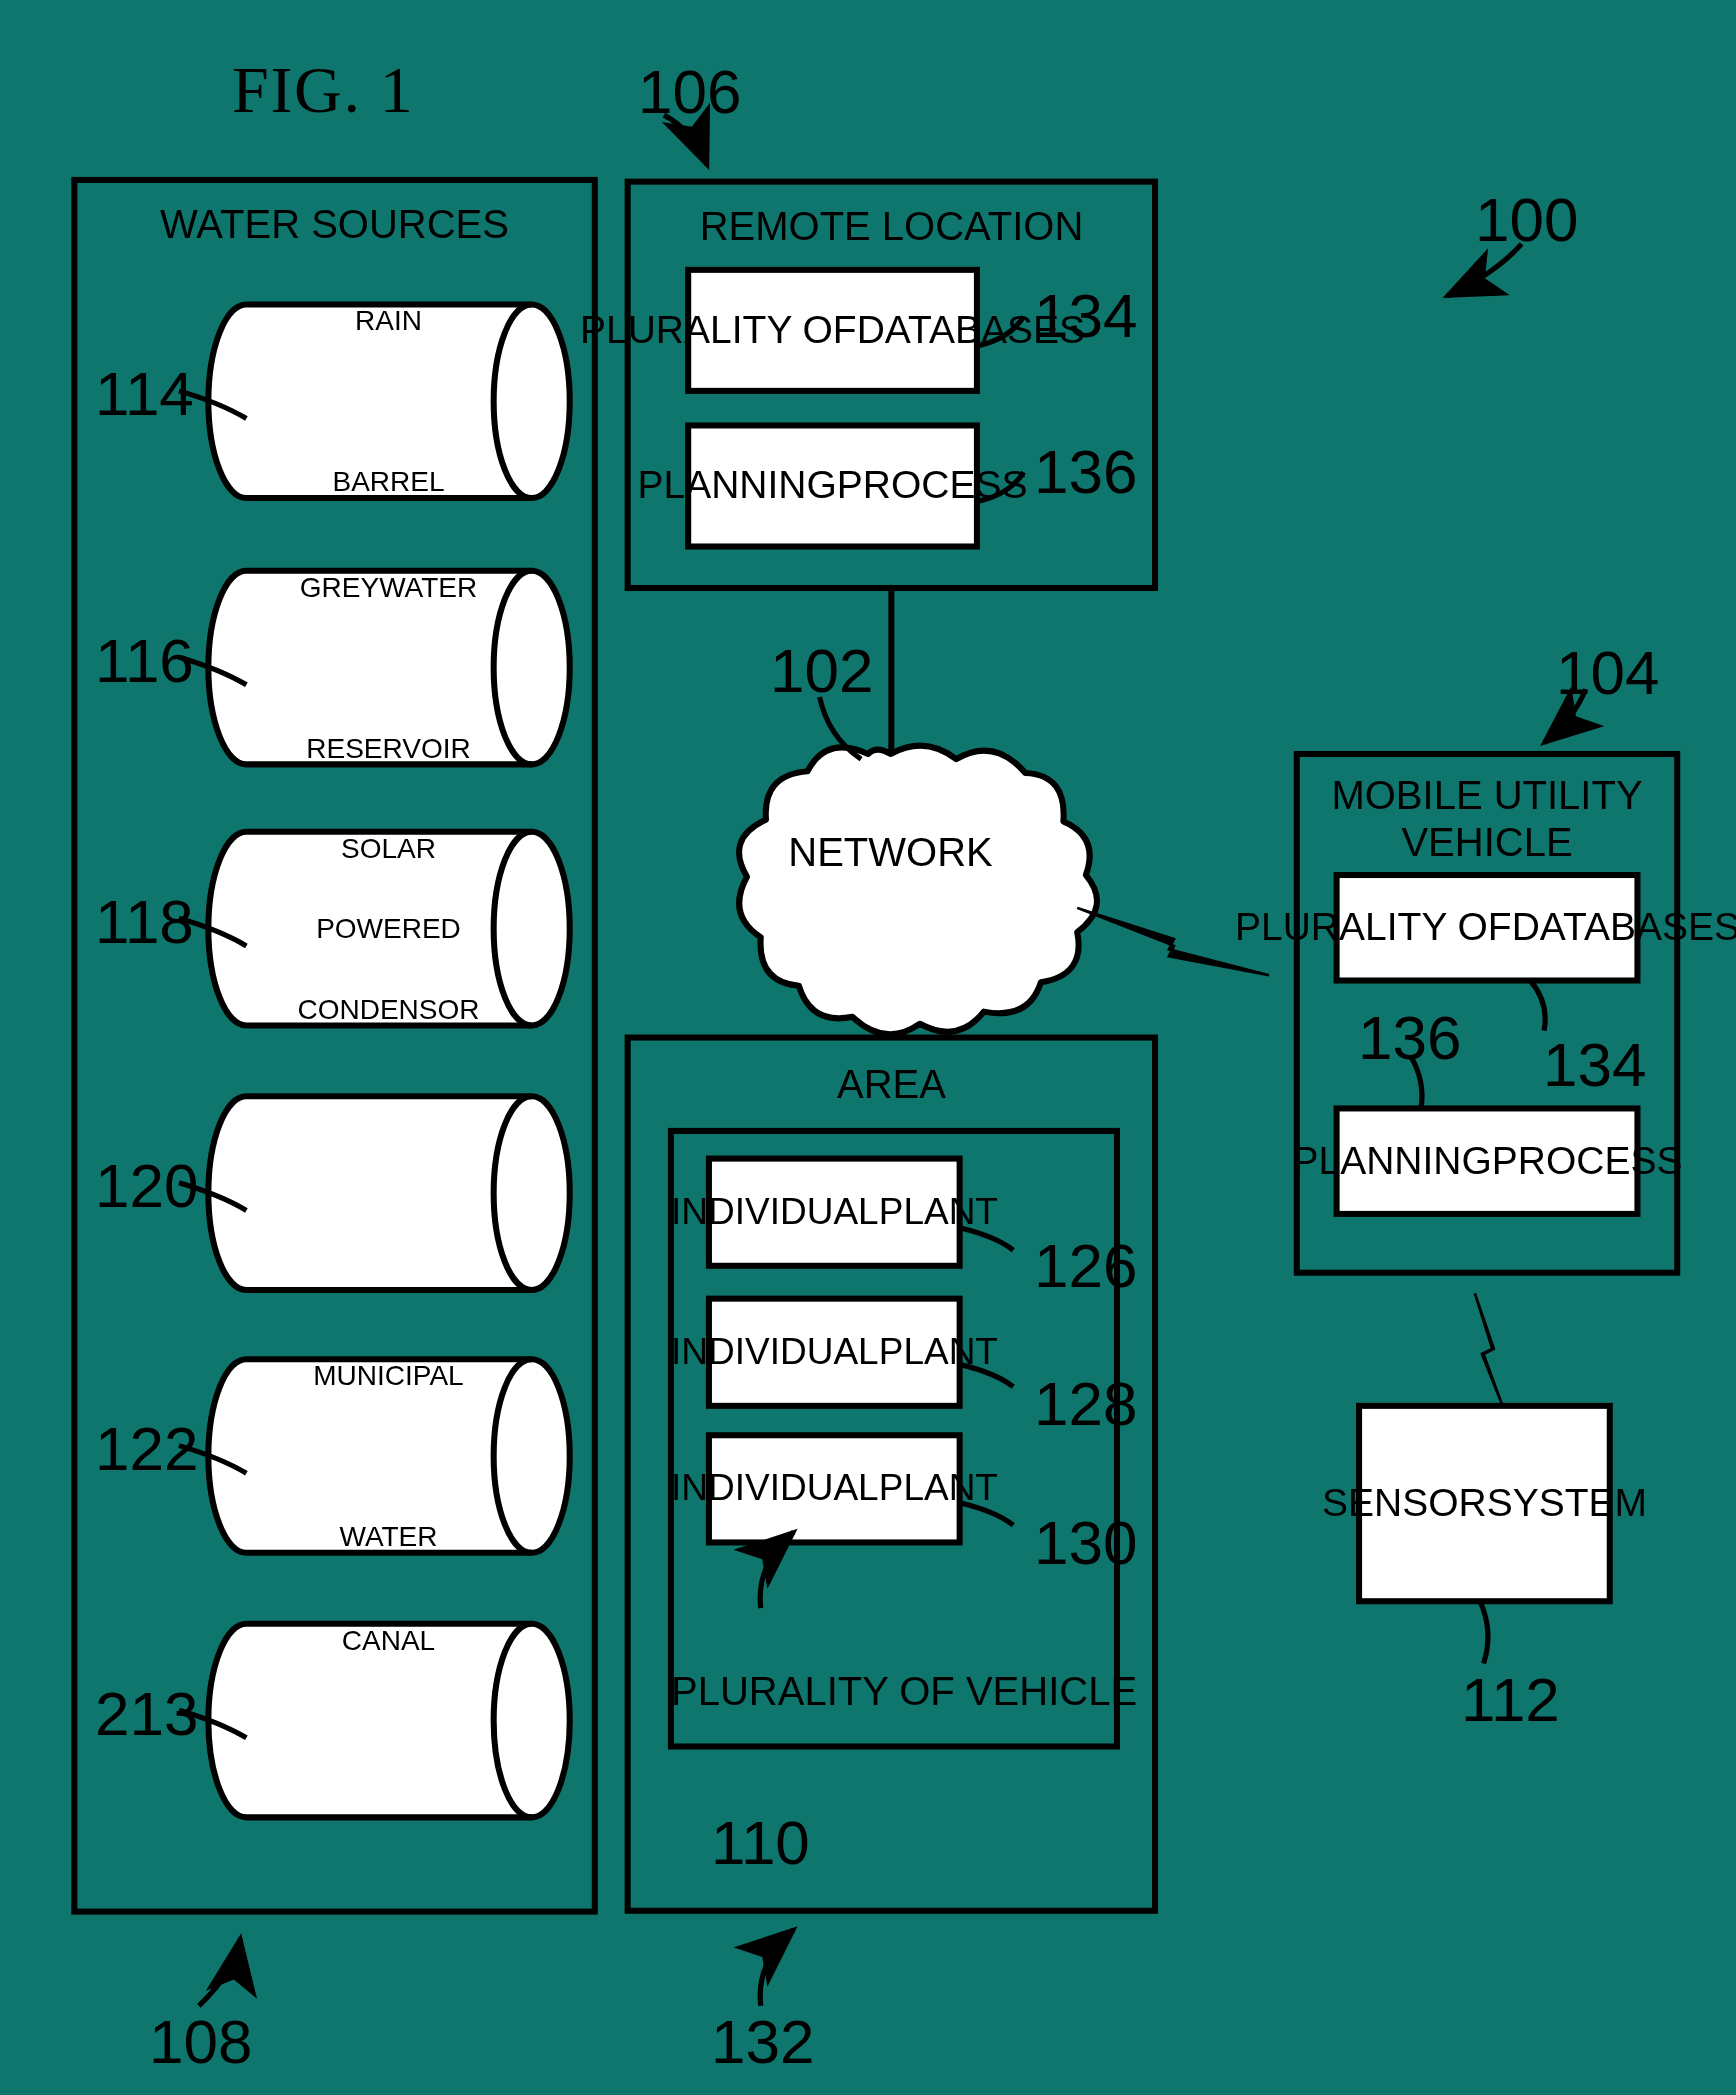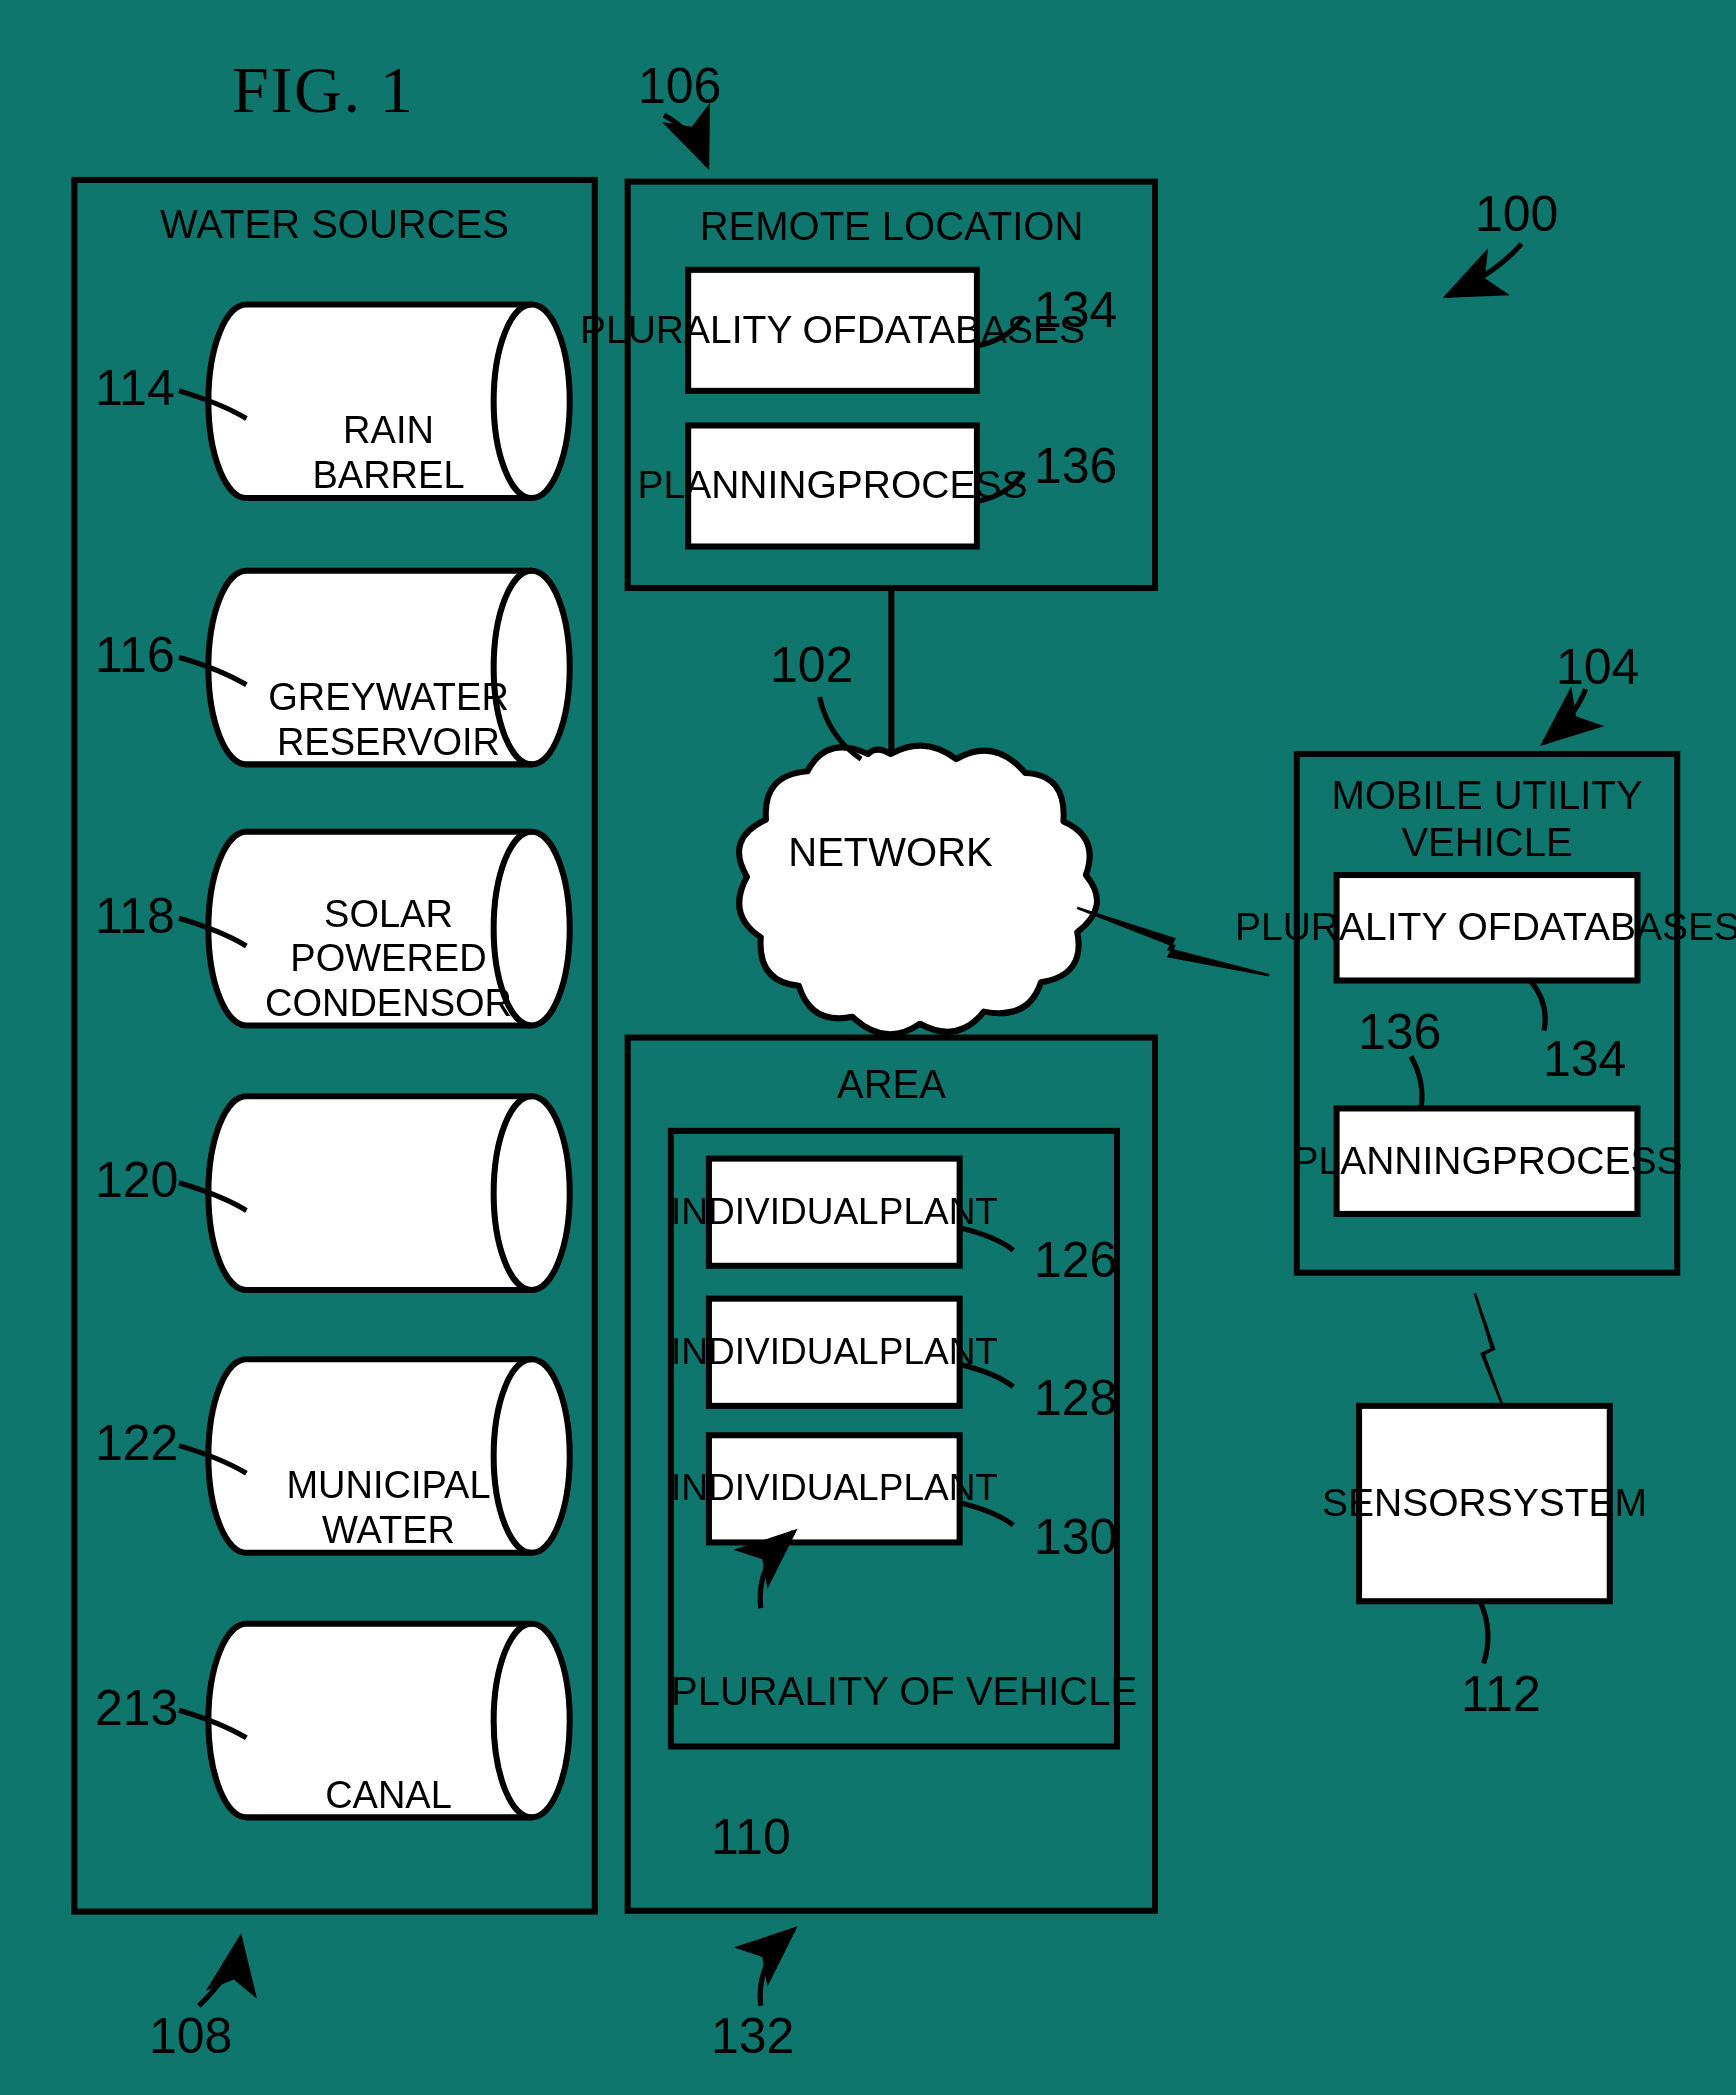--- a/index.html
+++ b/index.html
@@ -22,41 +22,41 @@
   }
   .fig-title{
     position:absolute;
     font-family:"Liberation Serif", serif;
     font-size:66px;
     letter-spacing:1.7px;
     white-space:nowrap;
   }
   .ref{
     position:absolute;
-    font-size:50px;
+    font-size:62px;
     white-space:nowrap;
     line-height:1;
   }
   .boxlabel{
     position:absolute;
     font-size:40px;
     text-align:center;
     line-height:1.12;
     white-space:nowrap;
   }
   .cyl-label{
     position:absolute;
-    font-size:38px;
+    font-size:28px;
     text-align:center;
     line-height:1.18;
     white-space:nowrap;
     display:flex;
     flex-direction:column;
     align-items:center;
-    justify-content:flex-end;
+    justify-content:space-between;
   }
   .inner-label{
     position:absolute;
     font-size:39px;
     text-align:center;
     line-height:1.15;
     white-space:nowrap;
     display:flex;
     flex-direction:row;
     align-items:center;

